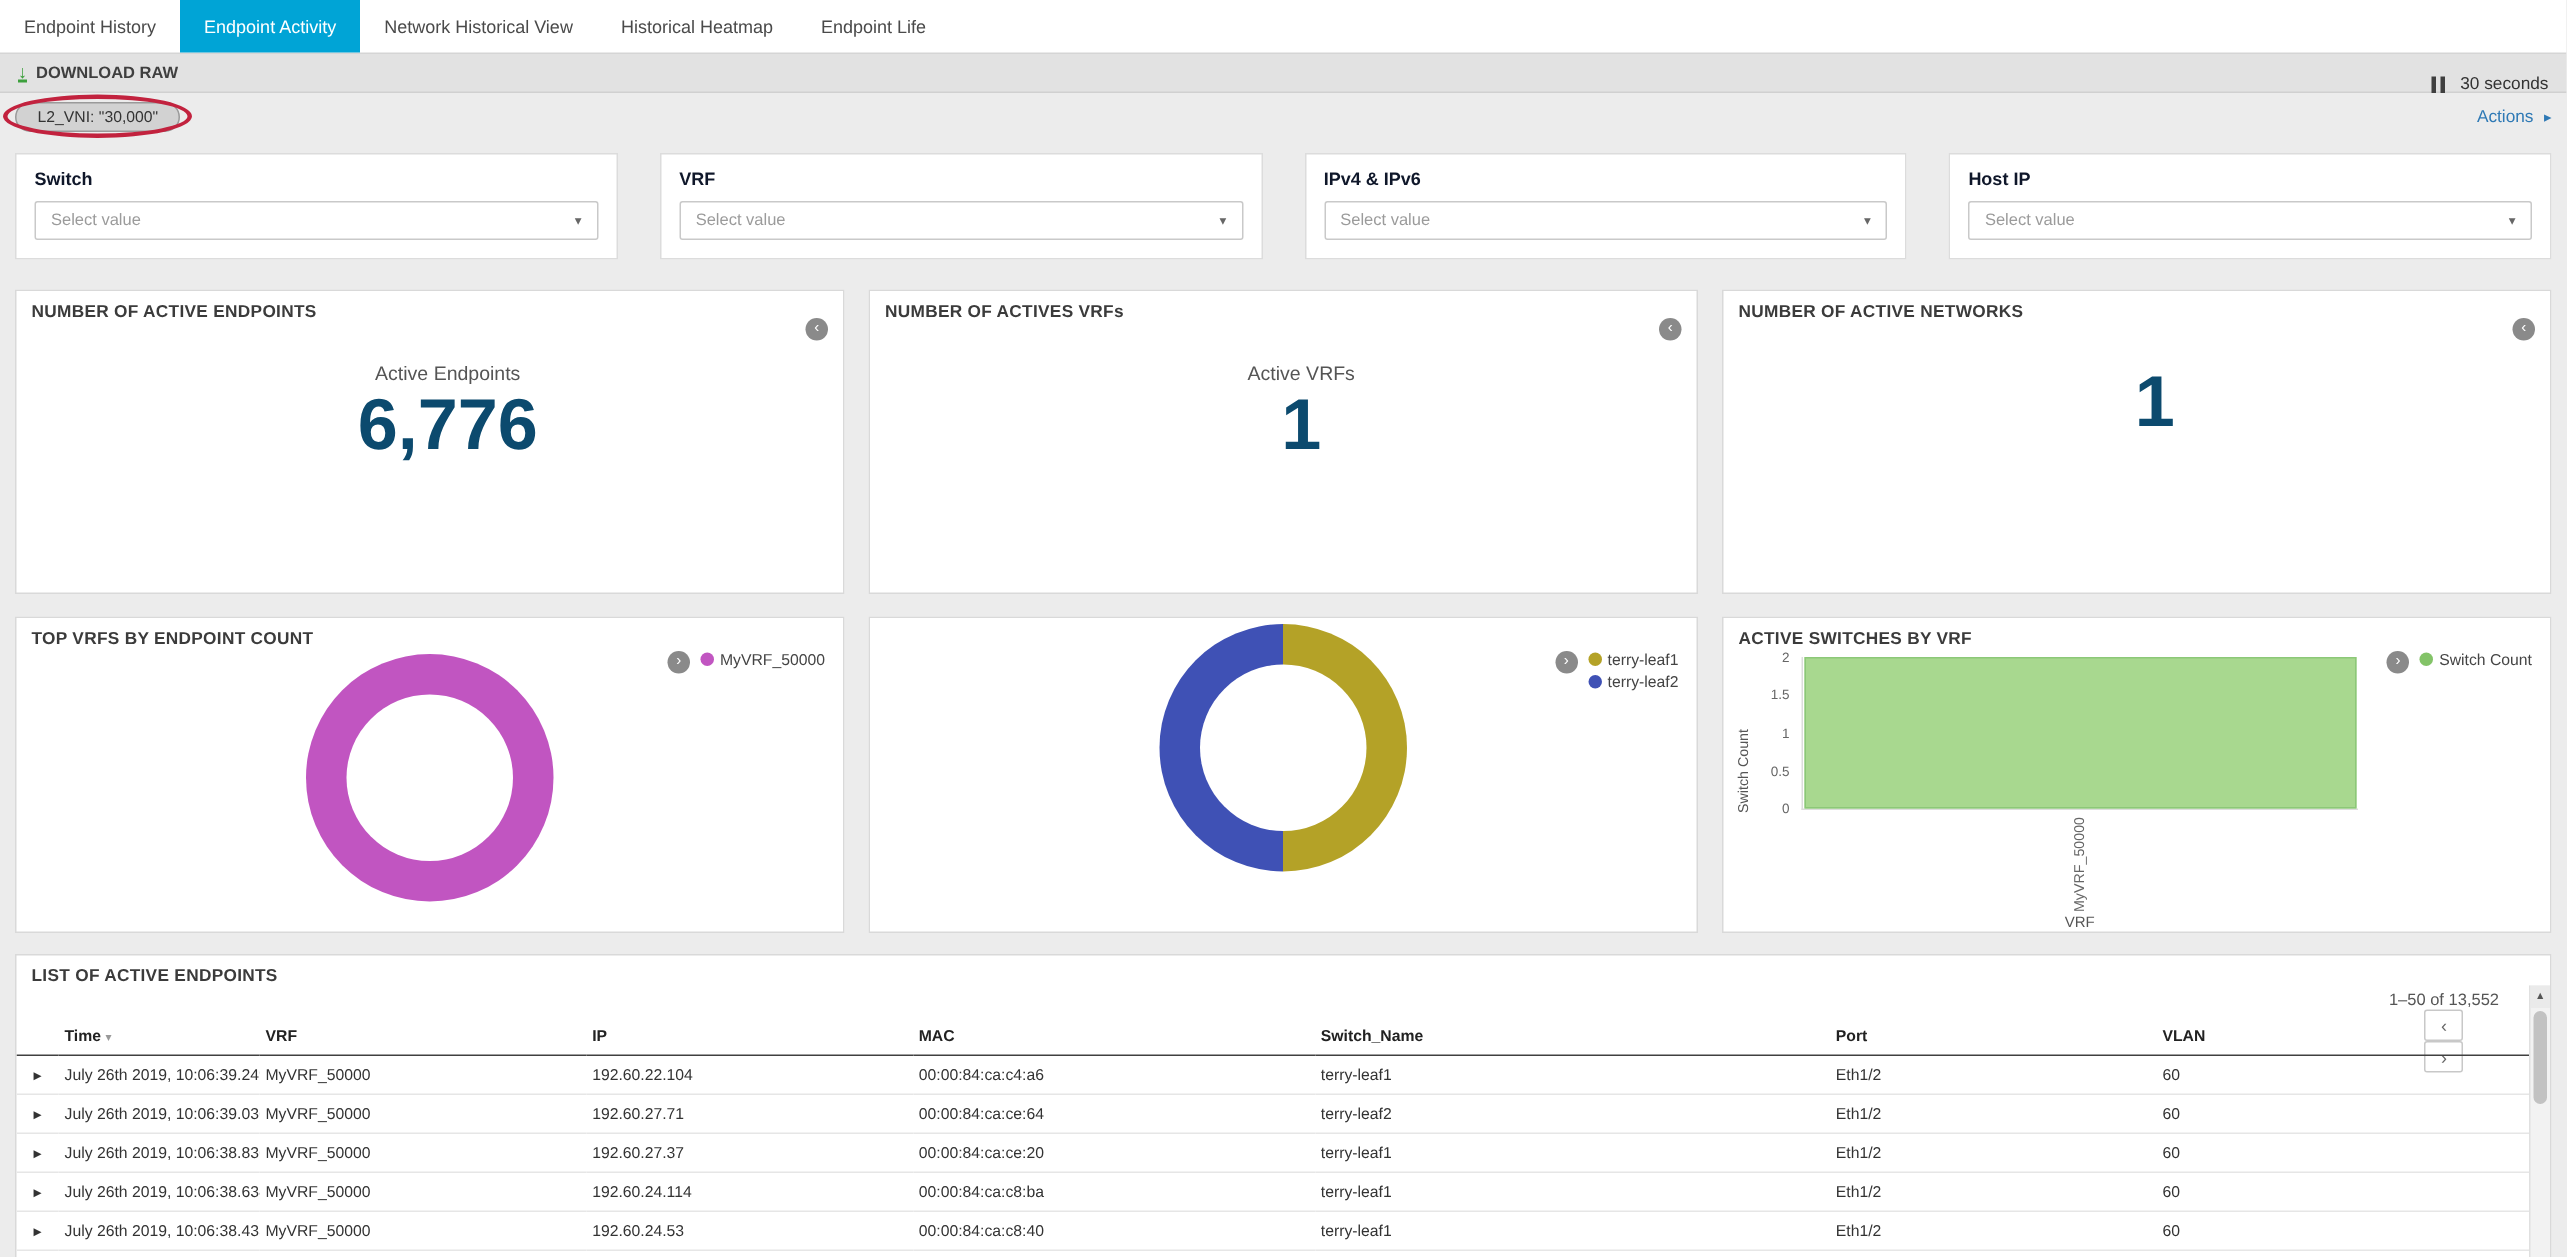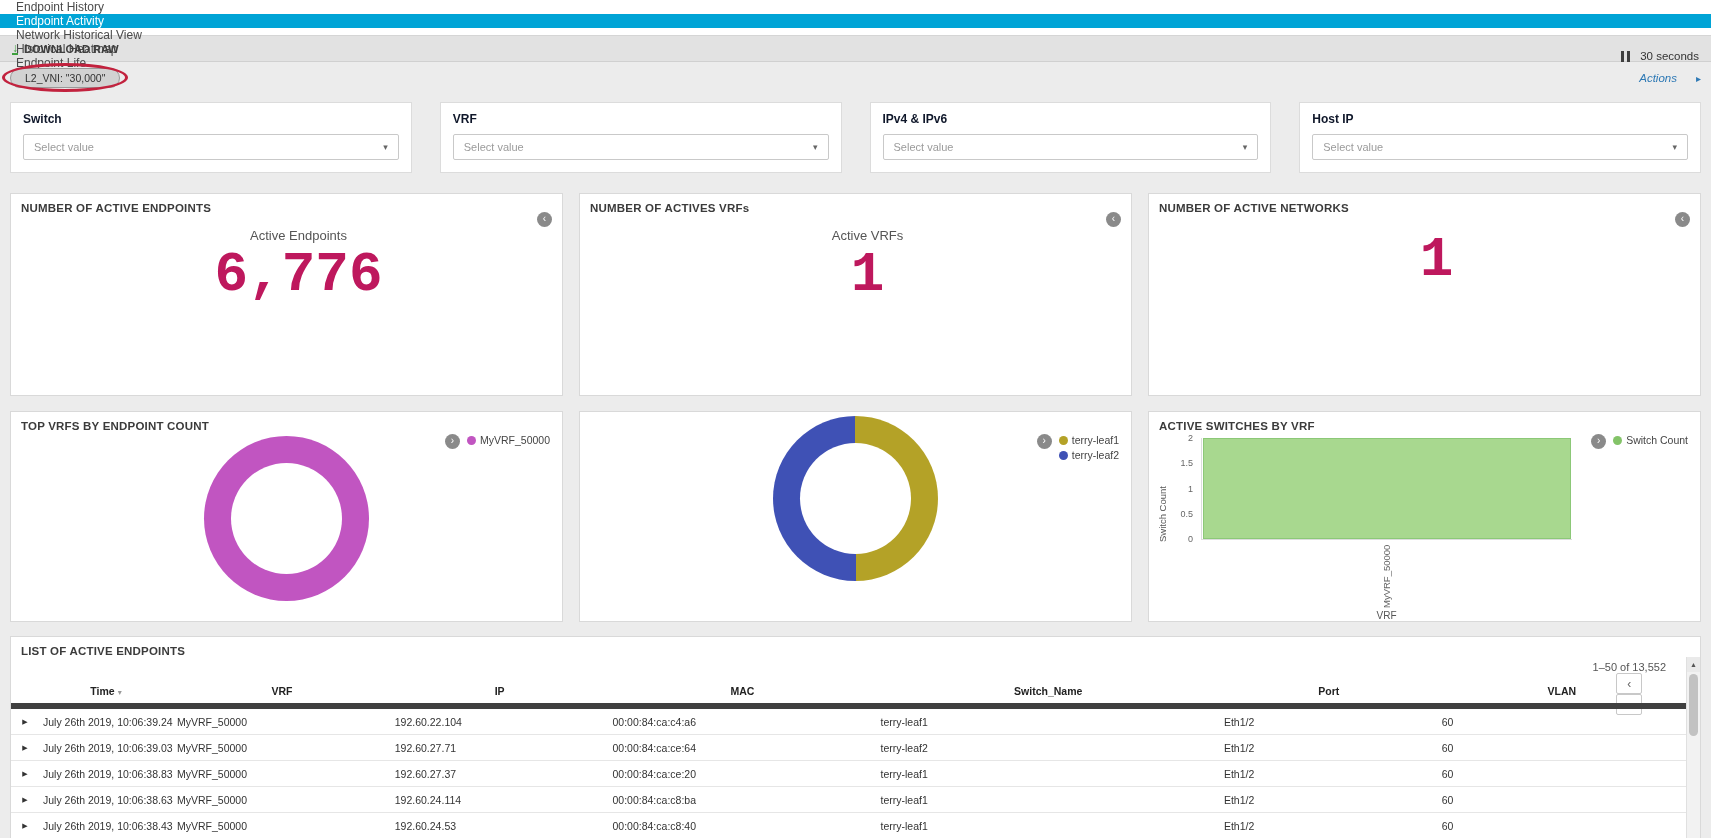--- a/index.html
+++ b/index.html
@@ -2,59 +2,59 @@
 <html><head>
 <meta charset="utf-8">
 <style>
   * { box-sizing: border-box; margin: 0; padding: 0; }
   html,body { width:1711px; height:838px; }
   body {
     font-family: "Liberation Sans", "DejaVu Sans", sans-serif;
     background:#ececec; color:#333; overflow:hidden;
   }
   
-  .tabbar { display:flex; height:36px; background:#fff; border-bottom:1px solid #d5d5d5;flex-direction:column; }
+  .tabbar { display:flex; height:36px; background:#fff; border-bottom:1px solid #d5d5d5; }
   .tab { display:flex; align-items:center; padding:0 16px; font-size:12px; color:#4a4a4a; cursor:pointer; white-space:nowrap; }
   .tab.active { background:#00a4d6; color:#fff; }
   
   .toolbar { height:26px; background:#e2e2e2; border-bottom:1px solid #d0d0d0;
     display:flex; align-items:center; justify-content:space-between; padding:0 12px; }
   .dl { display:flex; align-items:center; gap:6px; font-size:11px; font-weight:bold; color:#3f3f3f; cursor:pointer; }
   .dl-icon { color:#3da03d; font-weight:bold; font-size:12px; line-height:10px; border-bottom:2px solid #3da03d; }
   .refresh { display:flex; align-items:center; gap:10px; font-size:11.5px; color:#333;margin-top:15px; }
   .pause { display:inline-flex; gap:3px; cursor:pointer; }
   .pause i { display:block; width:3px; height:11px; background:#3f3f3f; }
   
   .pillrow { height:32px; display:flex; align-items:center; justify-content:space-between; padding:0 10px; position:relative; }
   .chip { background:#d2d2d2; border:1px solid #9a9a9a; border-radius:10px; padding:3px 14px; font-size:10.5px; color:#333; cursor:pointer; }
   .annotation-ellipse { position:absolute; left:2px; top:1px; width:126px; height:29px;
     border:3px solid #c2223e; border-radius:50%; pointer-events:none; }
-  .actions { color:#2e79b5; font-size:11.5px; cursor:pointer; display:flex; align-items:center; gap:19px;font-style:italic; }
+  .actions { color:#2e79b5; font-size:11.5px; cursor:pointer; display:flex; align-items:center; gap:7px; }
   .actions .arr { font-size:10px; }
   
   .filters { display:grid; grid-template-columns:repeat(4,1fr); gap:28px; padding:8px 10px 0 10px; }
   .filter-card { background:#fff; border:1px solid #dcdcdc; padding:9px 12px 12px 12px; }
   .filter-label { font-size:12px; font-weight:bold; color:#0f172a; margin-bottom:8px; }
   .select { border:1px solid #c9c9c9; border-radius:2px; height:26px; background:#fff;
     display:flex; align-items:center; justify-content:space-between; padding:0 10px; cursor:pointer; }
   .select .ph { font-size:11px; color:#9b9b9b; }
   .select .caret { color:#666; font-size:9px; }
   
   .cards3 { display:grid; grid-template-columns:repeat(3,1fr); gap:16px; padding:0 10px; }
   .statrow { padding-top:20px; }
   .chartrow { padding-top:15px; }
   .card { background:#fff; border:1px solid #d9d9d9; position:relative; }
   .stat-card { height:203px; }
   .chart-card { height:211px; }
   .card-title { font-size:11.5px; font-weight:bold; color:#3b3b3b; padding:8px 10px 0 10px; letter-spacing:.2px; }
   .circle-btn { position:absolute; top:18px; right:10px; width:15px; height:15px; border-radius:50%;
     background:#8a8a8a; color:#fff; font-size:10px; line-height:14px; text-align:center; cursor:pointer; }
-  .stat-center { text-align:center; margin-top:14px;padding-left:24px; }
+  .stat-center { text-align:center; margin-top:27px;padding-left:24px; }
   .stat-label { font-size:13px; color:#555; }
-  .stat-value { font-size:56px; font-weight:bold; color:#be185d; line-height:1.15;font-family:Liberation Mono, monospace; }
+  .stat-value { font-size:48px; font-weight:bold; color:#0c4a6e; line-height:1.15; }
   
   .legend { position:absolute; top:22px; right:12px; display:flex; align-items:flex-start; gap:7px; }
   .legend .circle-inline { position:static; flex:none; }
   .legend-entries { display:flex; flex-direction:column; gap:3px; font-size:10.5px; color:#444; }
   .dot { display:inline-block; width:9px; height:9px; border-radius:50%; margin-right:4px; vertical-align:-1px; }
   .dot-magenta { background:#c155c1; }
   .dot-yellow { background:#b4a227; }
   .dot-blue { background:#3f51b5; }
   .dot-green { background:#83c368; }
   
@@ -80,22 +80,22 @@
     font-size:10px; color:#555; }
   
   .table-card { margin:14px 10px 0 10px; background:#fff; border:1px solid #d9d9d9;
     height:207px; position:relative; overflow:hidden; }
   .pag { position:absolute; top:24px; right:34px; display:flex; align-items:center; gap:0;
     font-size:11px; color:#555;flex-direction:column; }
   .pag-btn { width:26px; height:21px; border:1px solid #c8c8c8; background:#fff; border-radius:2px;
     display:flex; align-items:center; justify-content:center; font-size:12px; color:#666; cursor:pointer; }
   table.ep { position:absolute; top:42px; left:0; right:14px; width:calc(100% - 14px);
     border-collapse:collapse; font-size:10.5px; table-layout:fixed; }
-  table.ep th { text-align:center; font-weight:bold; color:#222; padding:6px 4px;
-    border-bottom:6px solid #404040; white-space:nowrap; cursor:pointer; }
+  table.ep th { text-align:left; font-weight:bold; color:#222; padding:6px 4px;
+    border-bottom:1px solid #404040; white-space:nowrap; cursor:pointer; }
   table.ep td { padding:6.5px 4px; border-bottom:1px solid #e6e6e6; color:#333; white-space:nowrap; overflow:hidden; }
   .caret-cell { text-align:center; color:#444; font-size:7px; cursor:pointer; }
   .sort-caret { color:#999; font-size:8px; margin-left:3px; }
   
   .scrollbar { position:absolute; top:20px; right:0; bottom:0; width:14px;
     background:#f2f2f2; border-left:1px solid #e0e0e0; }
   .sb-up { height:15px; background:#eaeaea; text-align:center; font-size:7px; color:#555; line-height:15px; cursor:pointer; }
   .sb-thumb { position:absolute; top:17px; left:2px; right:2px; height:62px; background:#c2c2c2; border-radius:6px; cursor:grab; }
 </style>
 </head>

